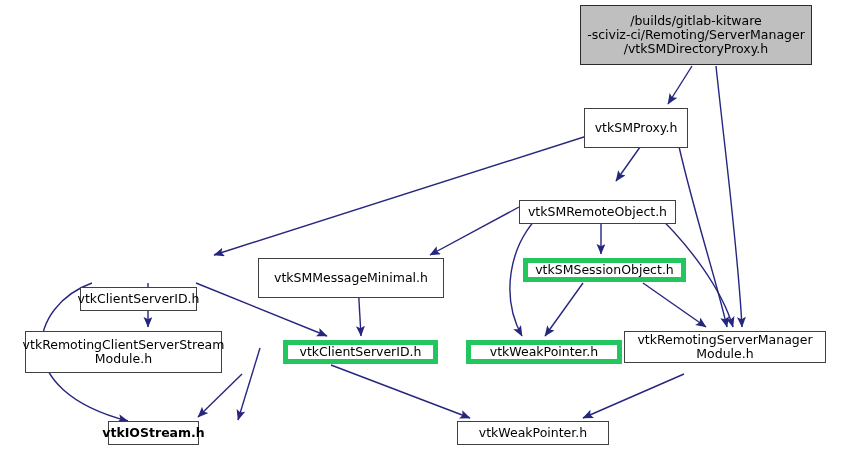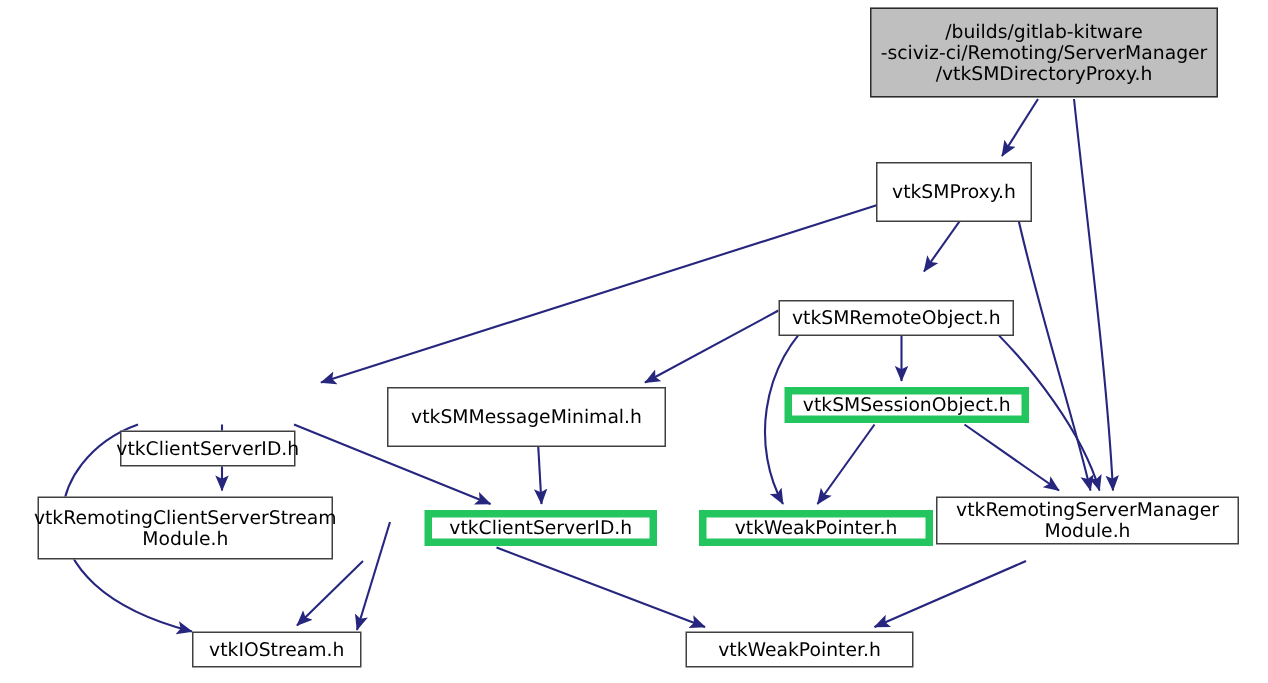--- a/index.html
+++ b/index.html
@@ -75,17 +75,17 @@
       <div class="node" style="left: 519px; top: 200px; width: 157px; height: 24px;">vtkSMRemoteObject.h</div>
       <div class="node" style="left: 80px; top: 258px; width: 117px; height: 24px; margin-top: 29px;">vtkClientServerID.h</div>
       <div class="node" style="left: 258px; top: 258px; width: 186px; height: 40px;">vtkSMMessageMinimal.h</div>
       <div class="node red" style="left: 523px; top: 258px; width: 163px; height: 24px;">vtkSMSessionObject.h</div>
       <div class="node" style="left: 25px; top: 331px; width: 197px; height: 42px;">vtkRemotingClientServerStream
 Module.h</div>
       <div class="node red" style="left: 283px; top: 340px; width: 155px; height: 24px;">vtkClientServerID.h</div>
       <div class="node red" style="left: 466px; top: 340px; width: 156px; height: 24px;">vtkWeakPointer.h</div>
       <div class="node" style="left: 624px; top: 331px; width: 202px; height: 32px;">vtkRemotingServerManager
 Module.h</div>
-      <div class="node" style="left: 128px; top: 421px; width: 113px; height: 24px;">vtkIOStream.h</div>
+      <div class="node" style="left: 108px; top: 421px; width: 91px; height: 24px; font-weight: bold;">vtkIOStream.h</div>
       <div class="node" style="left: 457px; top: 421px; width: 152px; height: 24px;">vtkWeakPointer.h</div>
     </div>
 
 </div>
 
 </body></html>

